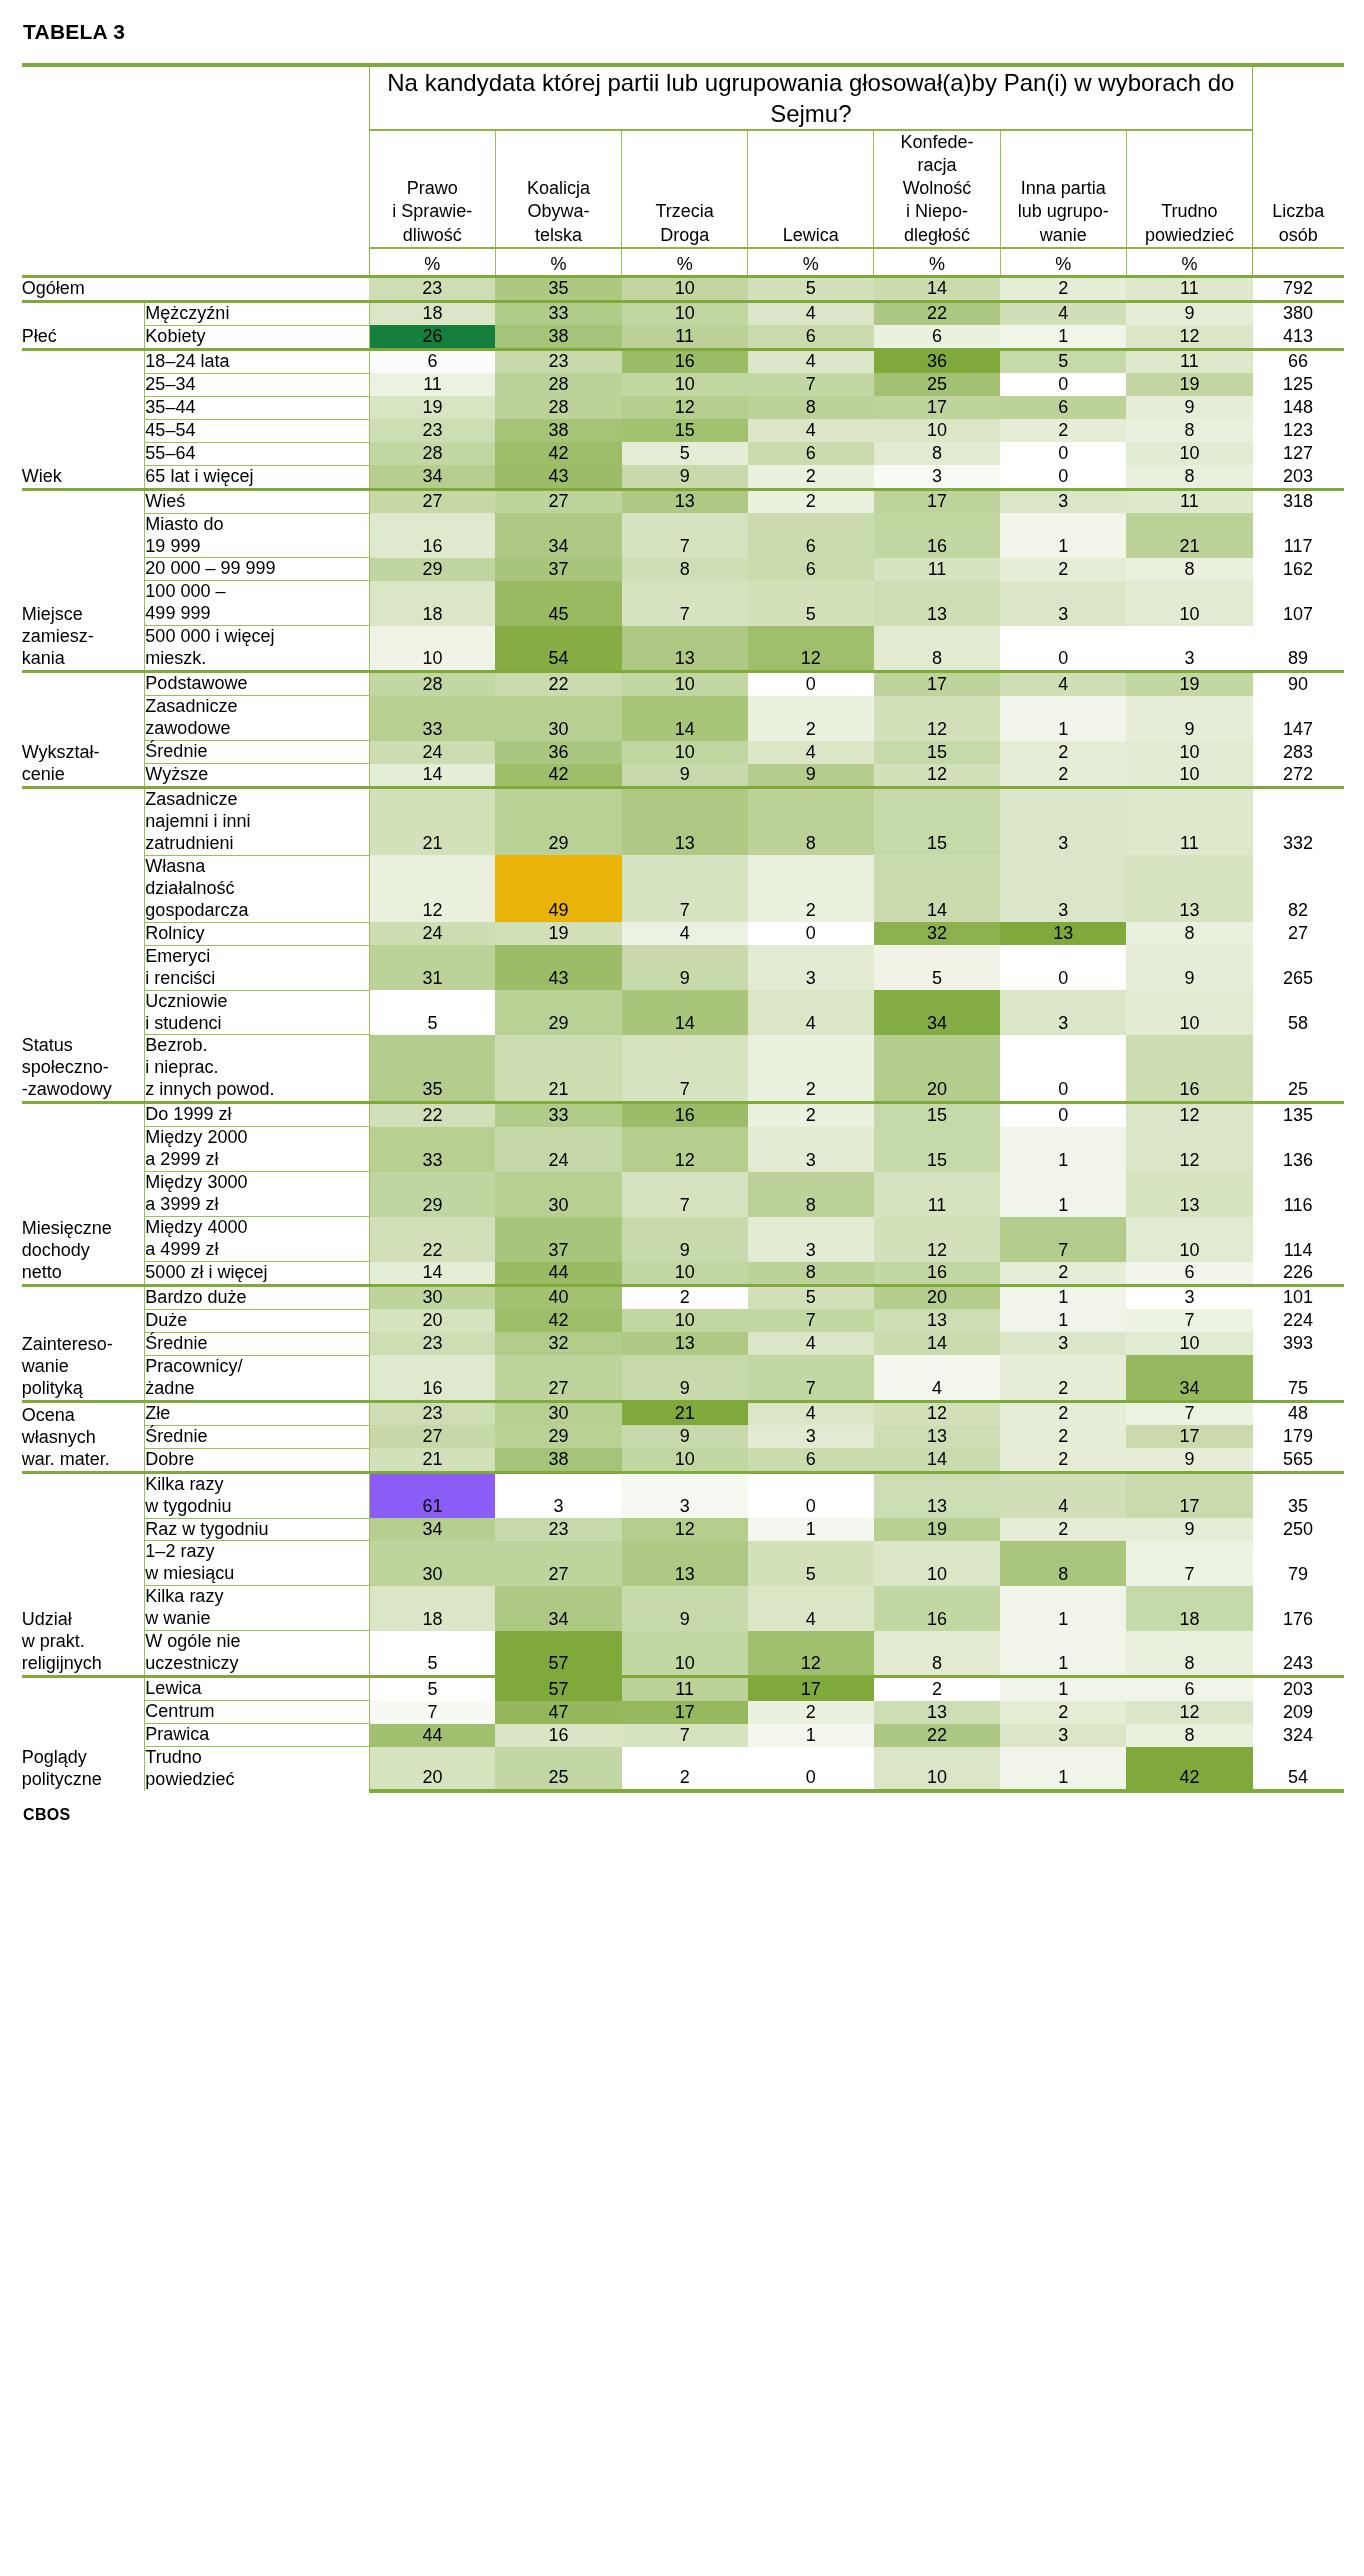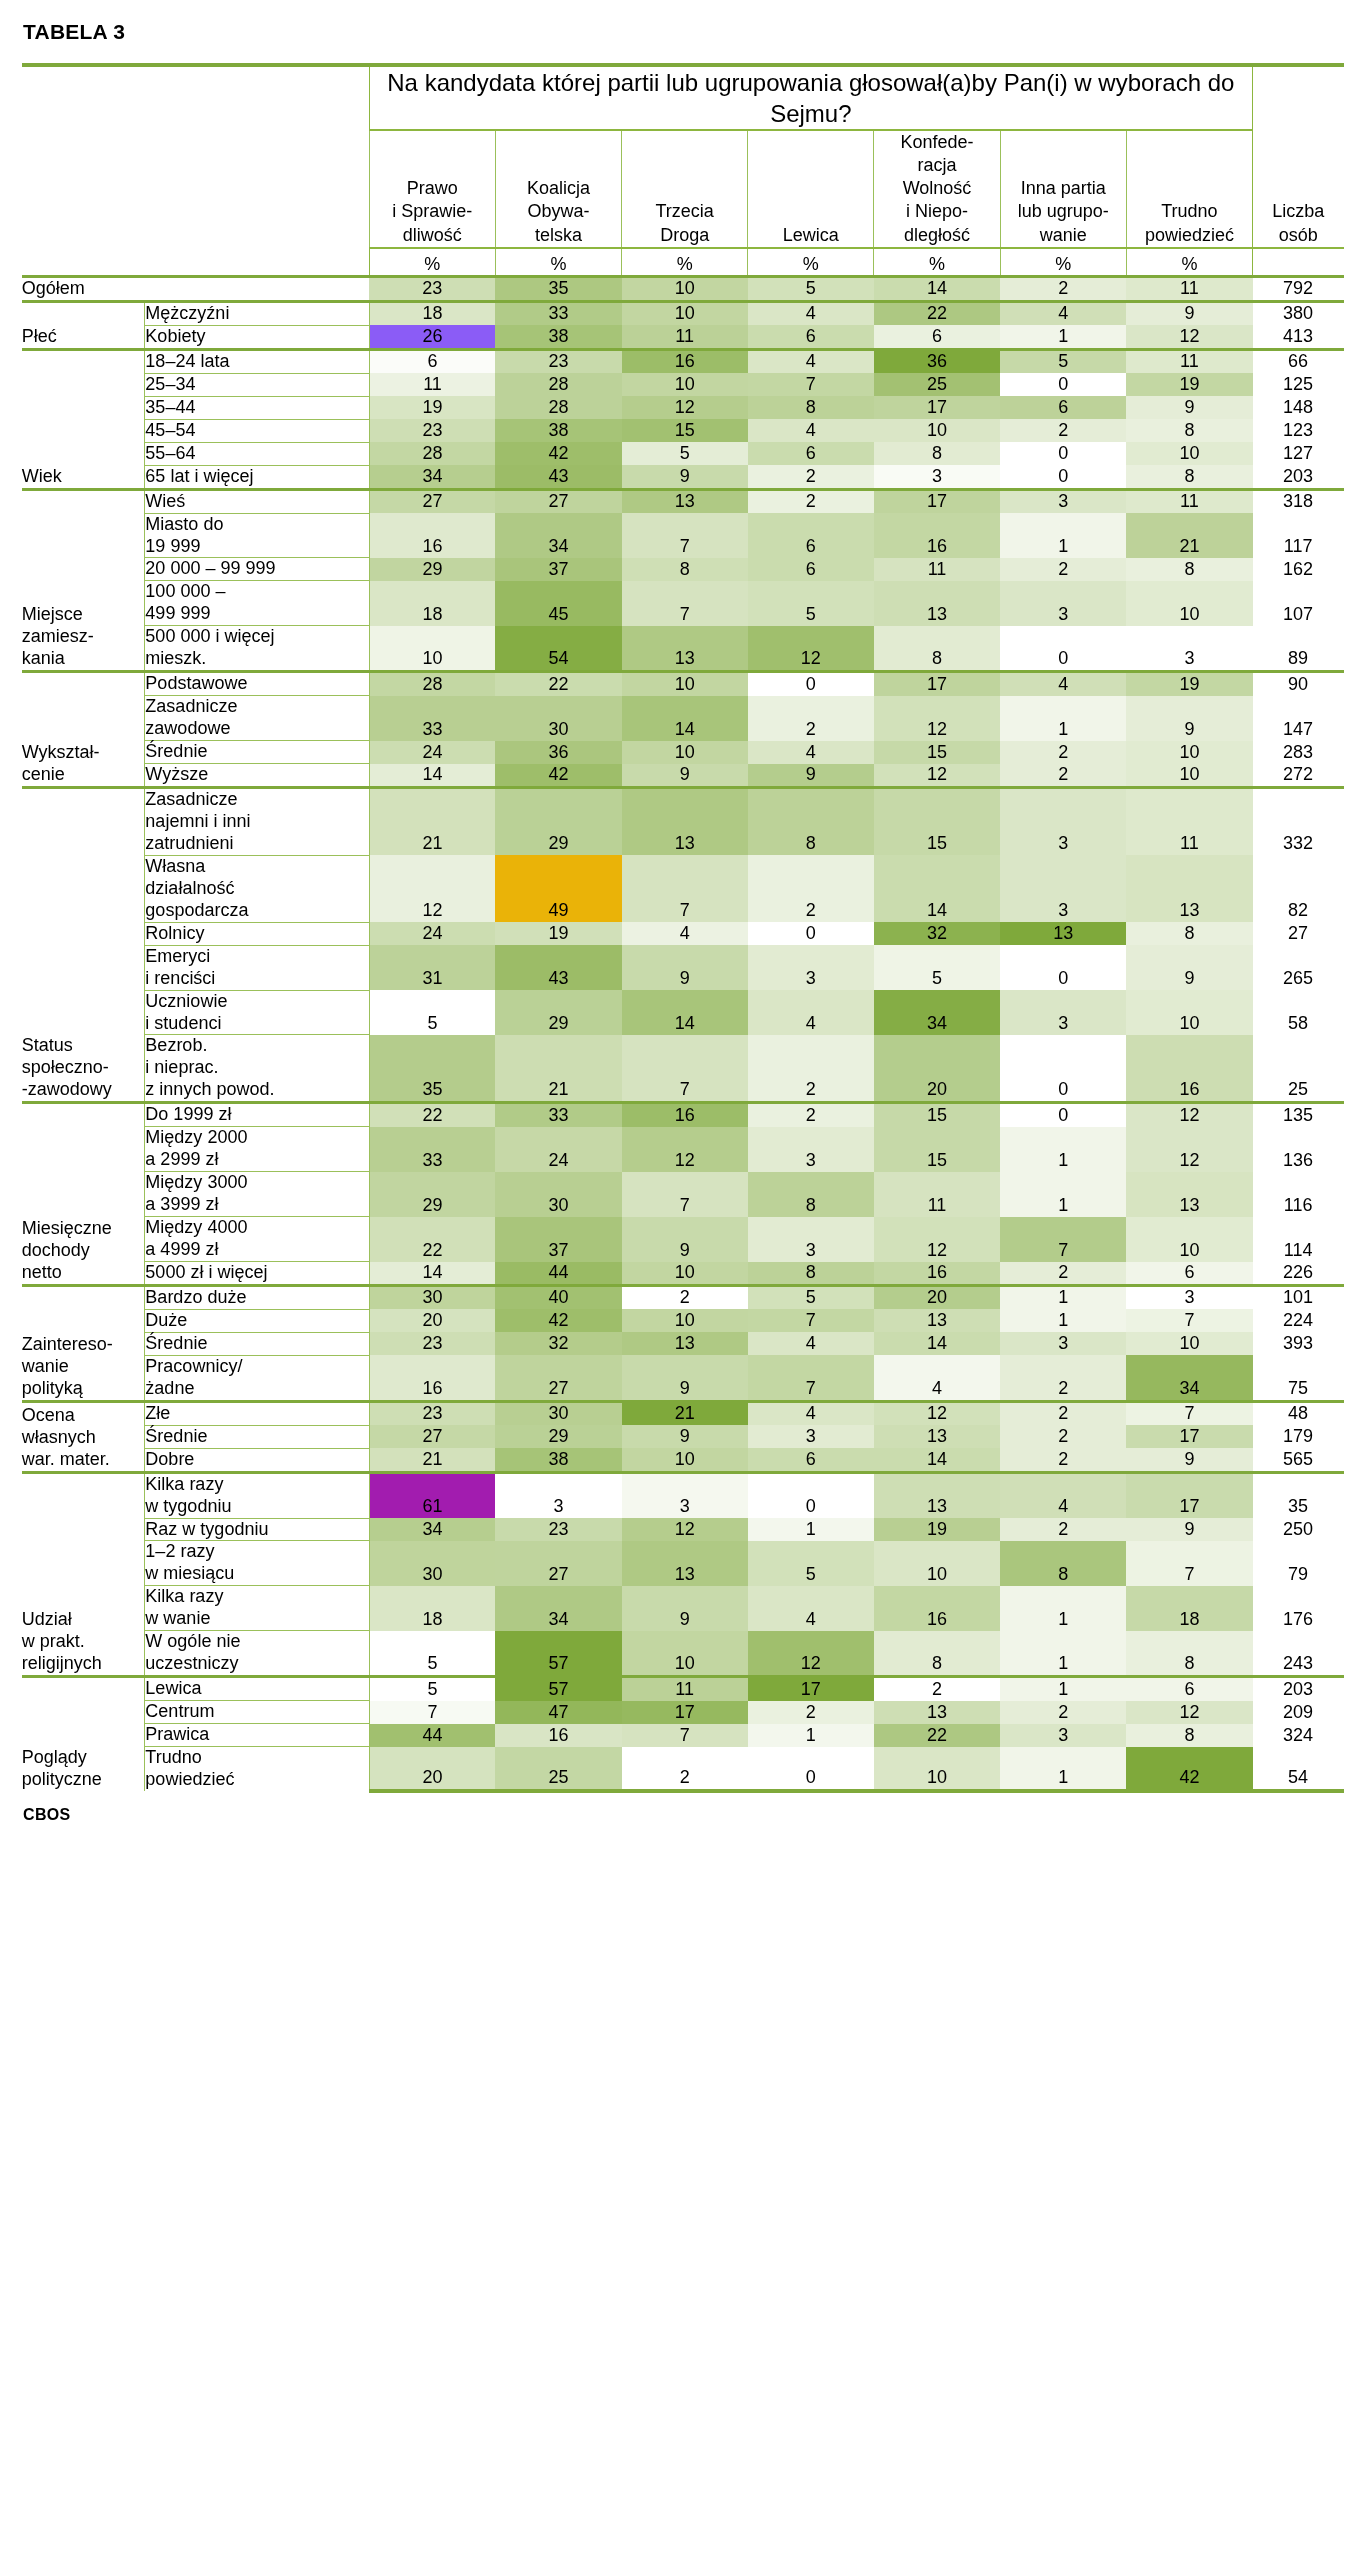--- a/index.html
+++ b/index.html
@@ -245,21 +245,21 @@
           <td class="val" style="background: rgb(218, 230, 198);">4</td>
           <td class="val" style="background: rgb(173, 200, 130);">22</td>
           <td class="val" style="background: rgb(208, 223, 183);">4</td>
           <td class="val" style="background: rgb(229, 237, 215);">9</td>
           <td class="nnum">380</td>
         </tr>
         <tr>
           <td class="sub nobot">
             <div>Kobiety</div>
           </td>
-          <td class="val" style="background: #8b5cf6;">26</td>
+          <td class="val" style="background: #15803d;">26</td>
           <td class="val" style="background: rgb(166, 196, 119);">38</td>
           <td class="val" style="background: rgb(187, 209, 151);">11</td>
           <td class="val" style="background: rgb(202, 220, 174);">6</td>
           <td class="val" style="background: rgb(234, 241, 223);">6</td>
           <td class="val" style="background: rgb(241, 245, 233);">1</td>
           <td class="val" style="background: rgb(218, 230, 199);">12</td>
           <td class="nnum">413</td>
         </tr>
         <tr class="grp-sep">
           <td class="cat" rowspan="6">
@@ -741,21 +741,21 @@
         <tr class="grp-sep">
           <td class="cat" rowspan="5">
             <div>Udział</div>
             <div>w prakt.</div>
             <div>religijnych</div>
           </td>
           <td class="sub">
             <div>Kilka razy</div>
             <div>w tygodniu</div>
           </td>
-          <td class="val" style="background: #a21caf;">61</td>
+          <td class="val" style="background: #8b5cf6;">61</td>
           <td class="val" style="background: rgb(255, 255, 255);">3</td>
           <td class="val" style="background: rgb(245, 248, 239);">3</td>
           <td class="val" style="background: rgb(255, 255, 255);">0</td>
           <td class="val" style="background: rgb(206, 222, 180);">13</td>
           <td class="val" style="background: rgb(208, 223, 183);">4</td>
           <td class="val" style="background: rgb(201, 219, 173);">17</td>
           <td class="nnum">35</td>
         </tr>
         <tr>
           <td class="sub">

